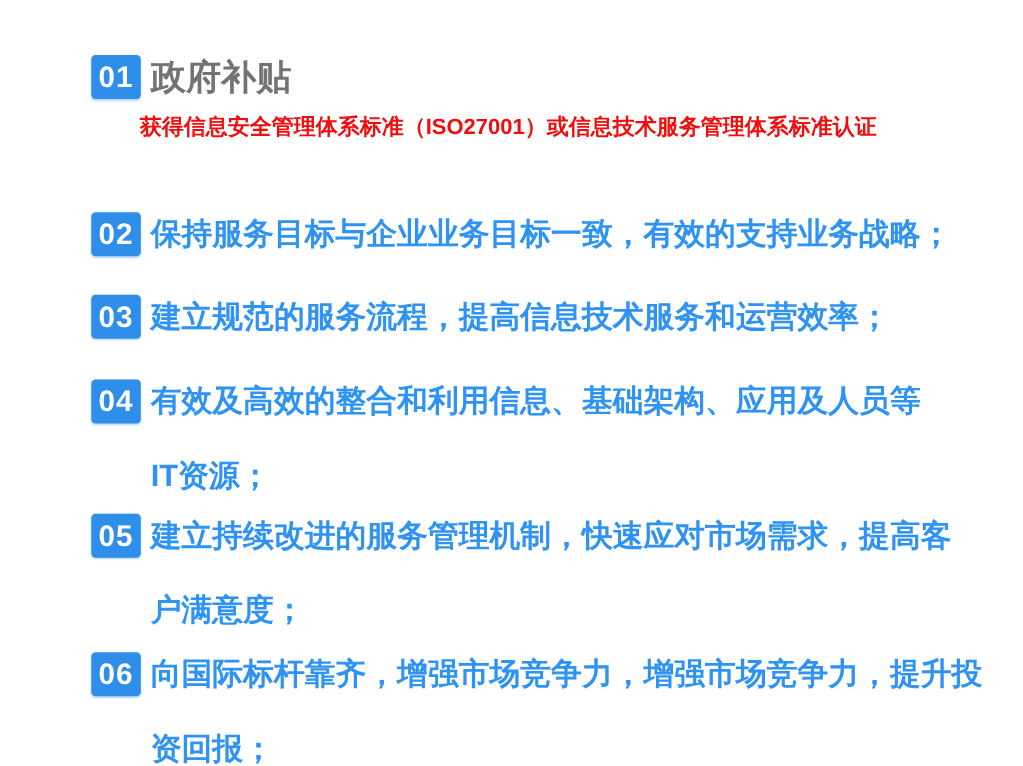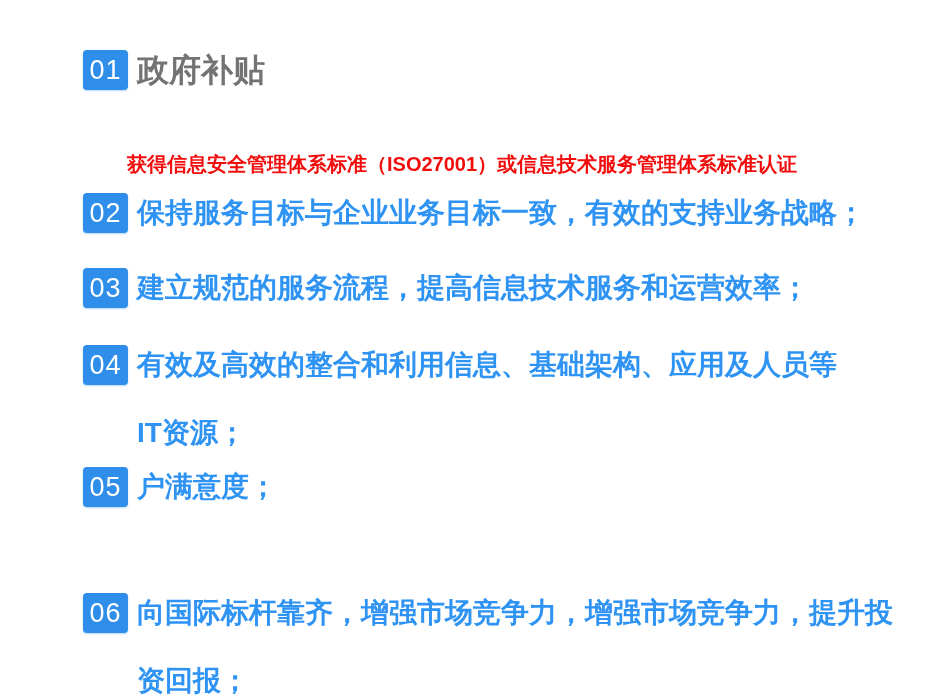--- a/index.html
+++ b/index.html
@@ -24,21 +24,21 @@
   }
   .badge {
     flex: 0 0 auto;
     width: 45px;
     height: 40px;
     margin-right: 9px;
     background: #2e8eea;
     border-radius: 4px;
     color: #ffffff;
     font-size: 27px;
-    font-weight: normal;
+    font-weight: bold;
     display: flex;
     align-items: center;
     justify-content: center;
     letter-spacing: 1px;
     box-shadow: 0 1px 2px rgba(46, 142, 234, 0.35);
   }
   .item-text {
     color: #2e93f2;
     font-size: 28px;
     font-weight: bold;
@@ -61,21 +61,20 @@
     position: absolute;
     left: 127px;
     top: 99px;
     color: #f20d0d;
     font-size: 20px;
     font-weight: bold;
     line-height: 34px;
   }
   .subsidy-note .note-line {
     white-space: nowrap;
-    margin-top: 48px;
   }
 </style>
 </head>
 <body>
 
 <div class="page">
 
   <div class="item" style="top:50px">
     <div class="badge">
       <span>01</span>
@@ -112,20 +111,21 @@
       <div class="line">有效及高效的整合和利用信息、基础架构、应用及人员等</div>
       <div class="line">IT资源；</div>
     </div>
   </div>
 
   <div class="item" style="top:467px">
     <div class="badge">
       <span>05</span>
     </div>
     <div class="item-text">
+      <div class="line">建立持续改进的服务管理机制，快速应对市场需求，提高客</div>
       <div class="line">户满意度；</div>
     </div>
   </div>
 
   <div class="item" style="top:593px">
     <div class="badge">
       <span>06</span>
     </div>
     <div class="item-text">
       <div class="line">向国际标杆靠齐，增强市场竞争力，增强市场竞争力，提升投</div>

